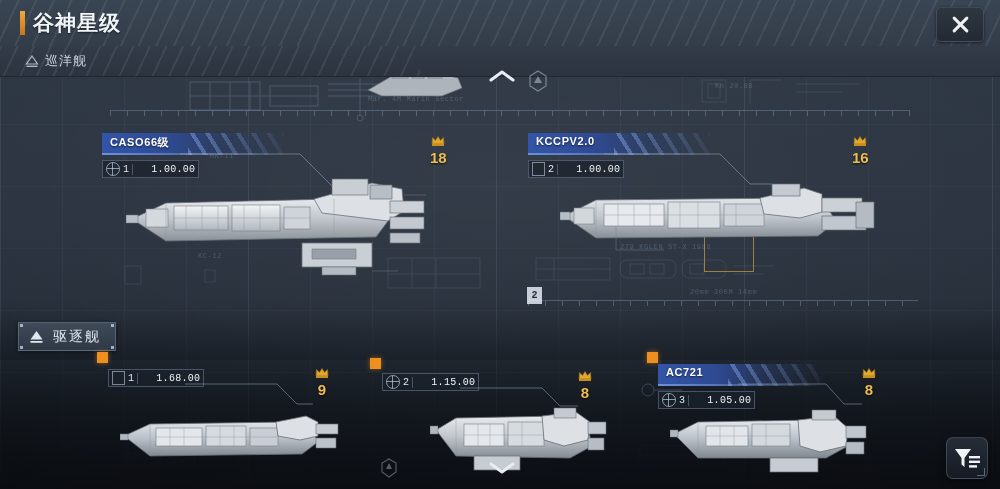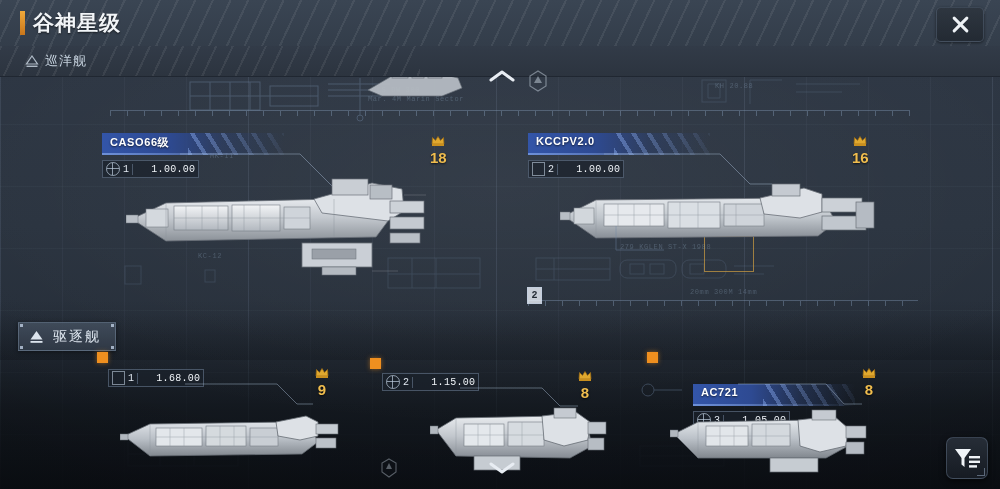--- a/index.html
+++ b/index.html
@@ -551,21 +551,21 @@
       <line x1="26" y1="18" x2="26" y2="56"></line>
     </g>
   </svg>
 
   <svg class="tech" style="left:640px;top:380px;width:46px;height:20px;opacity:.4;">
     <circle cx="8" cy="10" r="6" stroke-width="1"></circle>
     <line x1="14" y1="10" x2="42" y2="10" stroke-width="1"></line>
   </svg>
 
   <div class="marker" style="left:647px;top:352px;"></div>
-  <div class="card" style="left:658px;top:384px;margin-left:35px;">
+  <div class="card" style="left:658px;top:364px;">
     <div class="namebar" style="width:162px;">
       <div class="diag" style="left:70px;"></div>
       <div class="nm">AC721</div>
       <div class="underline"></div>
     </div>
     <div class="statbar">
       <div class="sico"></div>
       <div class="num">3</div>
       <div class="val">1.05.00</div>
     </div>

